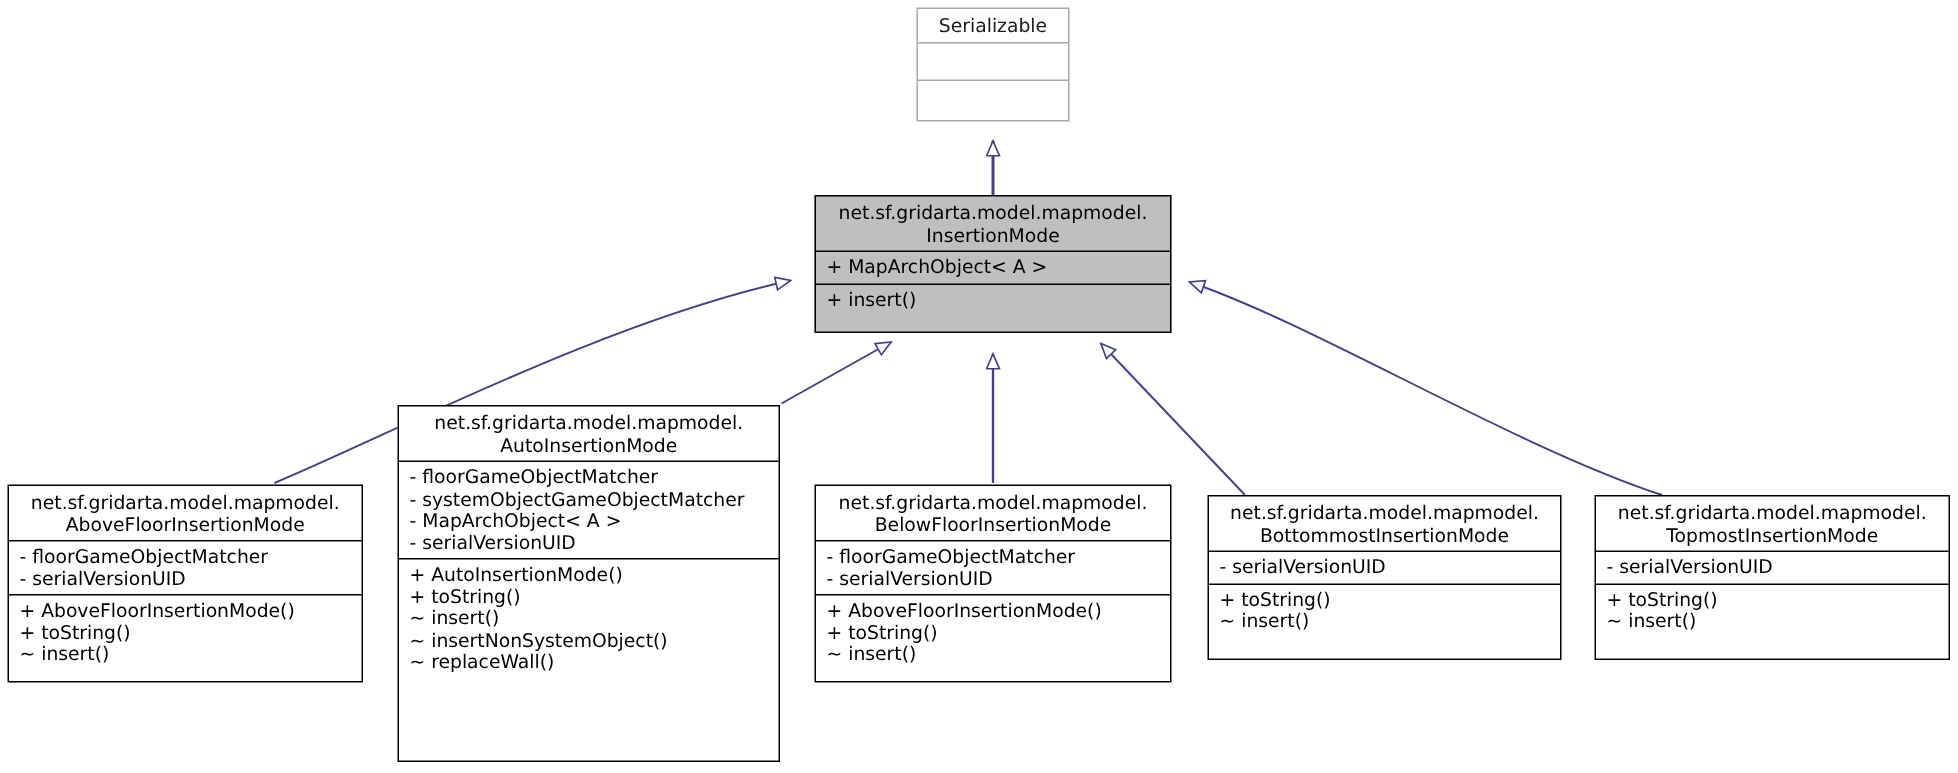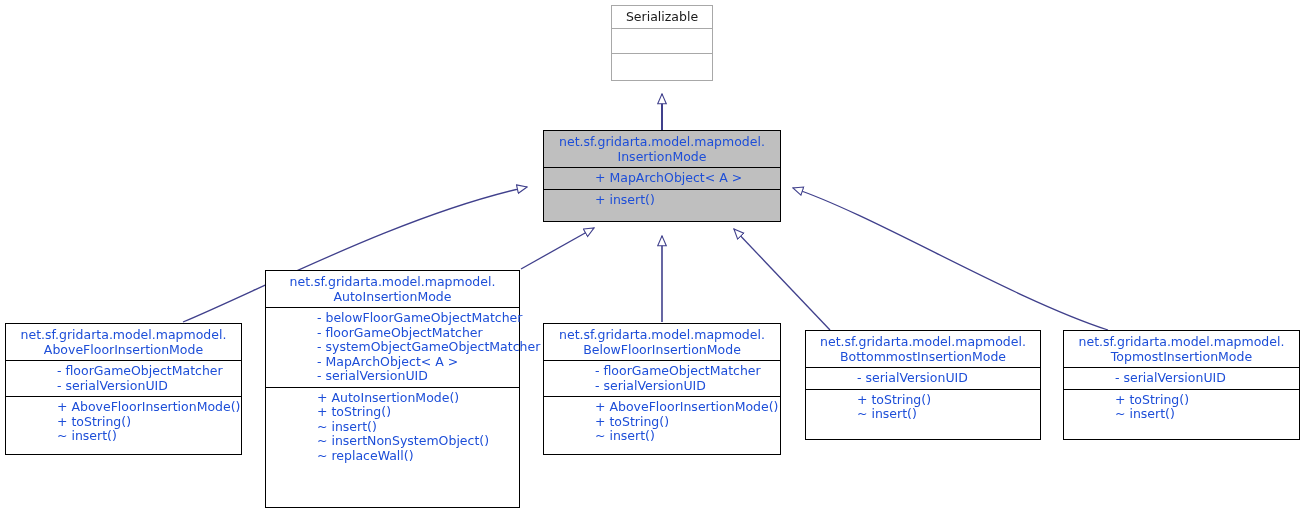--- a/index.html
+++ b/index.html
@@ -28,21 +28,21 @@
     height: 515px;
     pointer-events: none;
   }
   .uml-class {
     position: absolute;
     box-sizing: border-box;
     background: #ffffff;
     border: 1px solid #000000;
     font-size: 12.5px;
     line-height: 14.5px;
-    color: #1d4ed8;
+    color: #000000;
   }
   .uml-class.is-root {
     background: #bfbfbf;
     border: 1px solid #000000;
   }
   .uml-class.is-external {
     border: 1px solid #a8a8a8;
     color: #1a1a1a;
   }
   .cls-title {
@@ -53,21 +53,20 @@
   .cls-sep {
     height: 0;
     border-top: 1px solid #000000;
   }
   .is-external .cls-sep {
     border-top: 1px solid #a8a8a8;
   }
   .cls-attrs, .cls-ops {
     padding: 3px 4px 3px 7px;
     text-align: left;
-    margin-left: 44px;
   }
   .cls-attrs .row, .cls-ops .row {
     white-space: nowrap;
   }
   .cls-attrs.is-empty, .cls-ops.is-empty {
     min-height: 18px;
   }
 </style>
 </head>
 <body style="background: rgb(255, 255, 255);">
@@ -141,21 +140,20 @@
         <div class="row">+ toString()</div>
         <div class="row">~ insert()</div>
       </div>
   </div>
 
   <div class="uml-class" style="left: 265px; top: 270px; width: 255px; height: 238px; border-color: rgb(0, 0, 0);">
     <div class="cls-title">net.sf.gridarta.model.mapmodel.
 AutoInsertionMode</div>
     <div class="cls-sep"></div>
     <div class="cls-attrs">
-        <div class="row">- belowFloorGameObjectMatcher</div>
         <div class="row">- floorGameObjectMatcher</div>
         <div class="row">- systemObjectGameObjectMatcher</div>
         <div class="row">- MapArchObject&lt; A &gt;</div>
         <div class="row">- serialVersionUID</div>
       </div>
     <div class="cls-sep"></div>
     <div class="cls-ops">
         <div class="row">+ AutoInsertionMode()</div>
         <div class="row">+ toString()</div>
         <div class="row">~ insert()</div>

